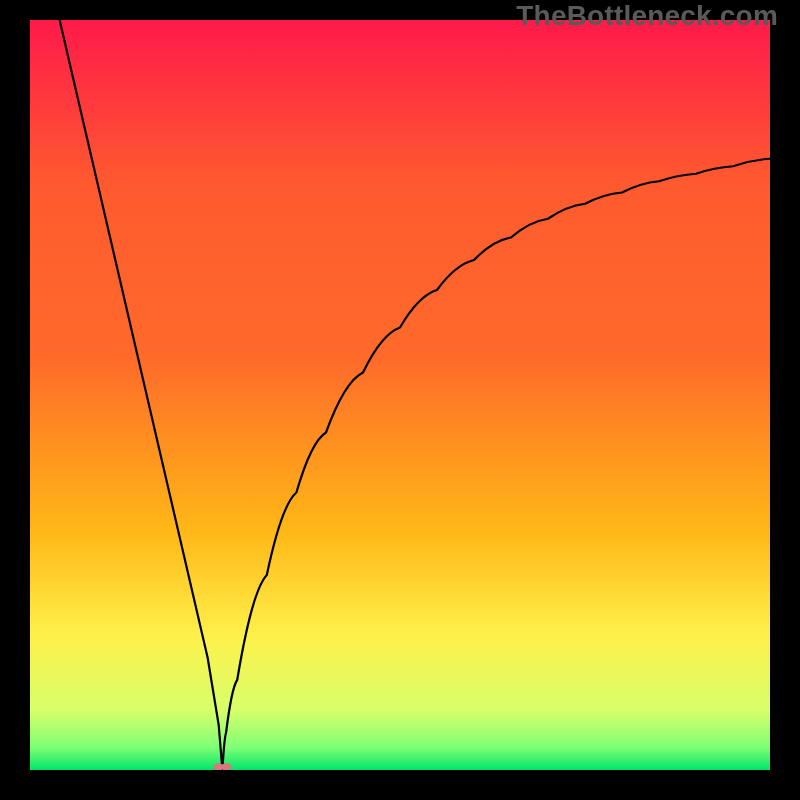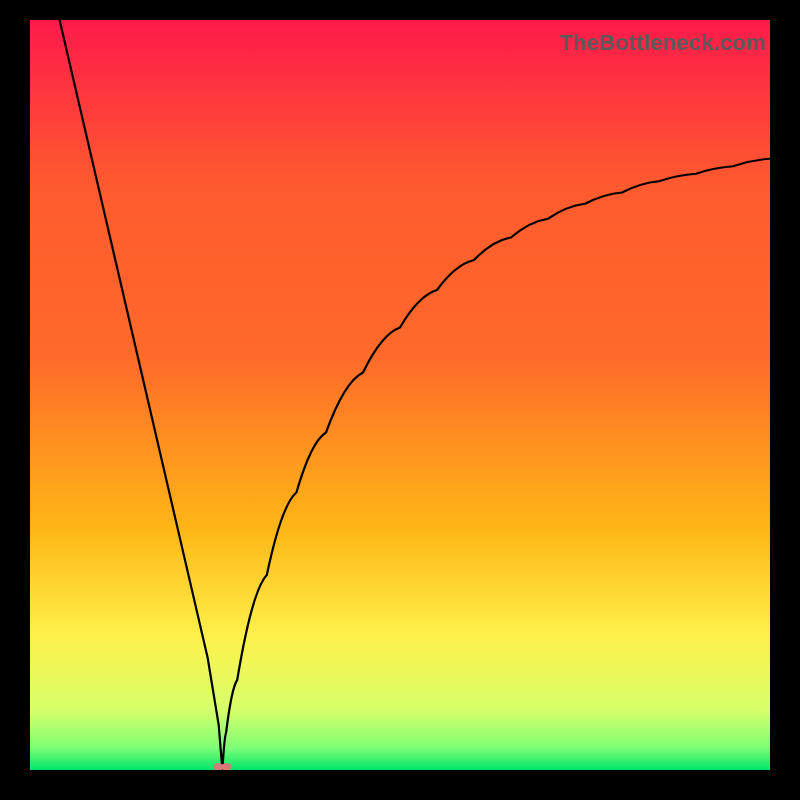--- a/index.html
+++ b/index.html
@@ -14,28 +14,27 @@
     position: absolute;
     left: 30px;
     top: 20px;
     width: 740px;
     height: 750px;
     background: #000;
   }
   .watermark {
     position: absolute;
     top: 0px;
-    right: 34px;
+    right: 22px;
     font-family: Arial, Helvetica, sans-serif;
-    font-size: 22px;
+    font-size: 28px;
     font-weight: 600;
     color: #5a5a5a;
     letter-spacing: 0.2px;
     z-index: 5;
-    margin-top: 30px;
   }
   svg {
     display: block;
   }
 </style>
 </head>
 <body>
 
 <div class="watermark">TheBottleneck.com</div>
 

